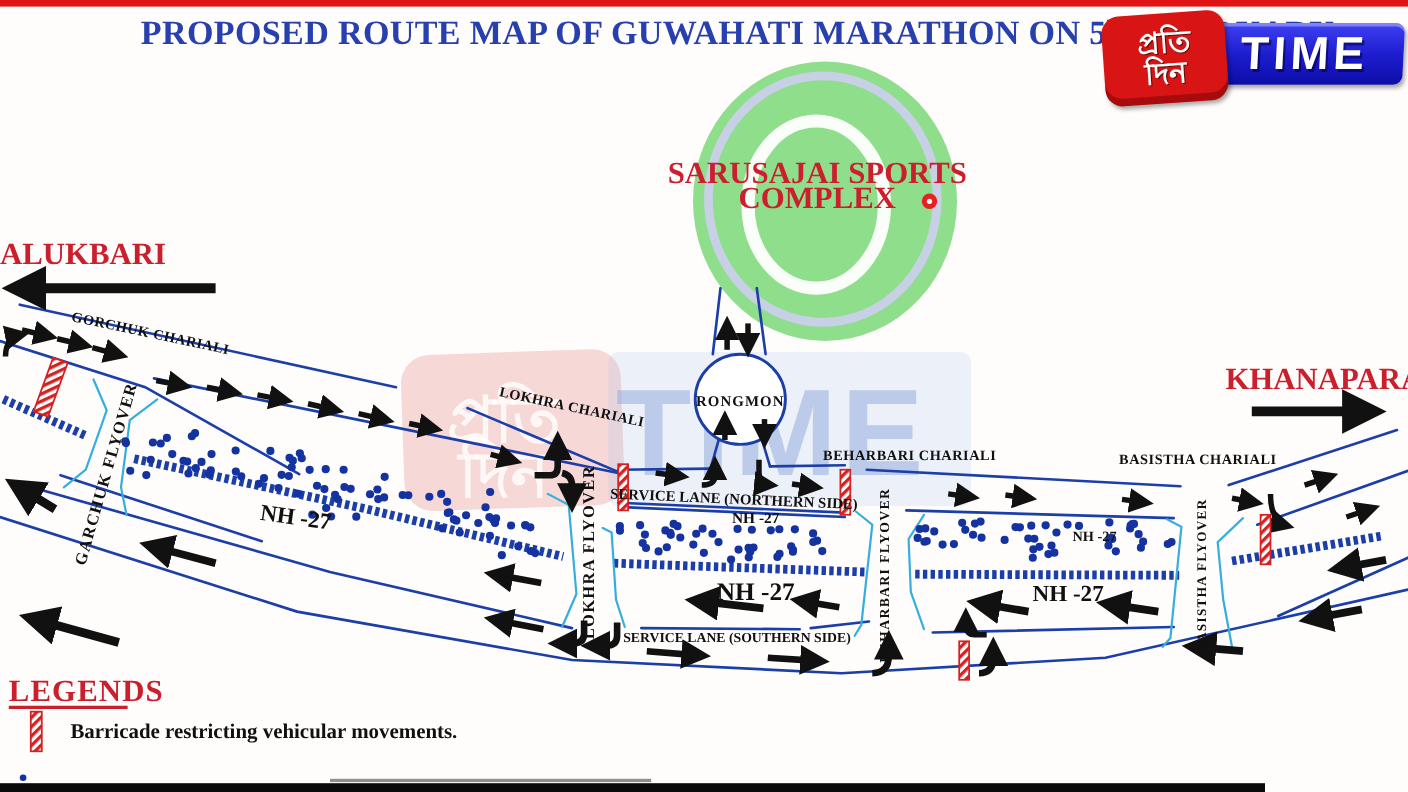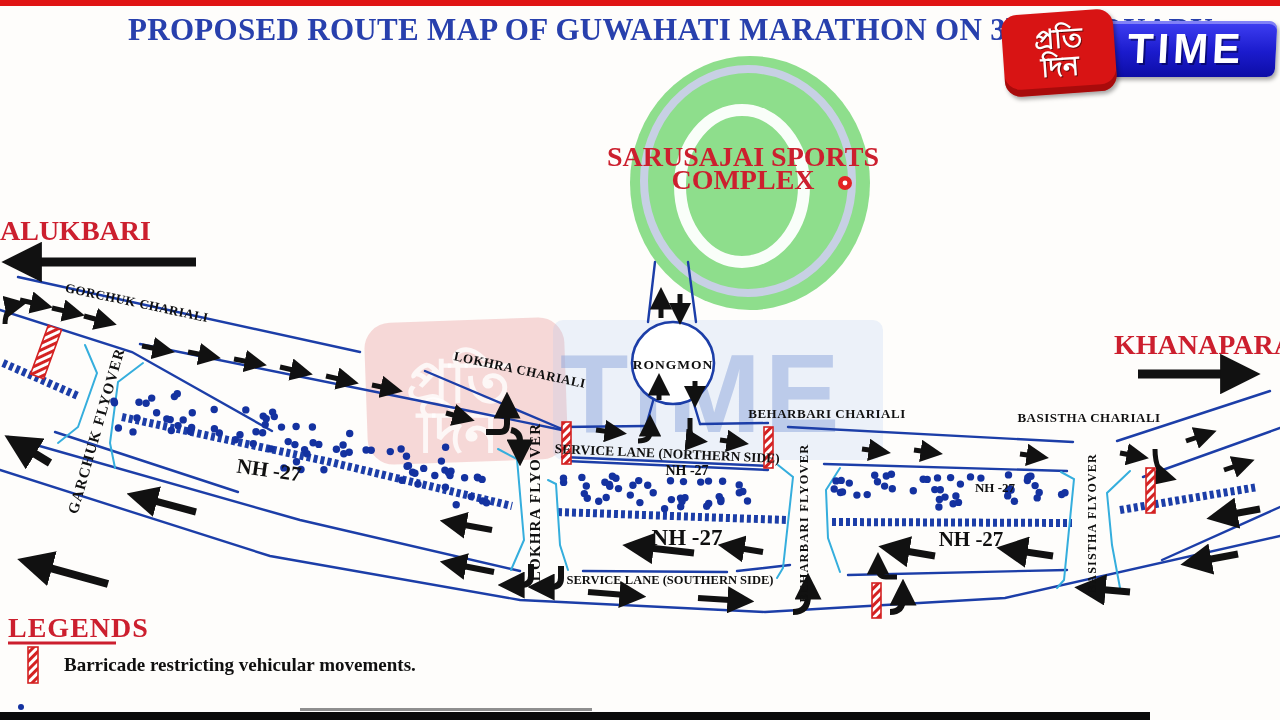--- a/index.html
+++ b/index.html
@@ -44,21 +44,21 @@
   .wm-time{fill:rgba(140,165,220,.5);font-family:"Liberation Sans",sans-serif;font-weight:bold;letter-spacing:4px;}
   .complex{fill:var(--complex_green,#8ede8c);}
 </style>
 </head>
 <body>
 
 <div class="stage">
 
   <div class="topbar"></div>
 
-  <div class="title"><span>PROPOSED ROUTE MAP OF GUWAHATI MARATHON ON 3</span><sup>TH</sup><span> FEBRUARY</span></div>
+  <div class="title"><span>PROPOSED ROUTE MAP OF GUWAHATI MARATHON ON 5</span><sup>TH</sup><span> FEBRUARY</span></div>
 
   <svg class="map-svg" width="1280" height="720" viewBox="0 0 1280 720">
     <defs>
       <pattern id="bhatch" width="6" height="6" patternUnits="userSpaceOnUse" patternTransform="rotate(45)">
         <rect width="6" height="6" fill="#ffffff"></rect>
         <rect width="3" height="6" fill="#d42222"></rect>
       </pattern>
       <marker id="ah" markerWidth="4.5" markerHeight="4.5" refX="3.1" refY="2.25" orient="auto" markerUnits="strokeWidth">
         <path d="M0,0 L4.5,2.25 L0,4.5 Z" fill="#111"></path>
       </marker>

